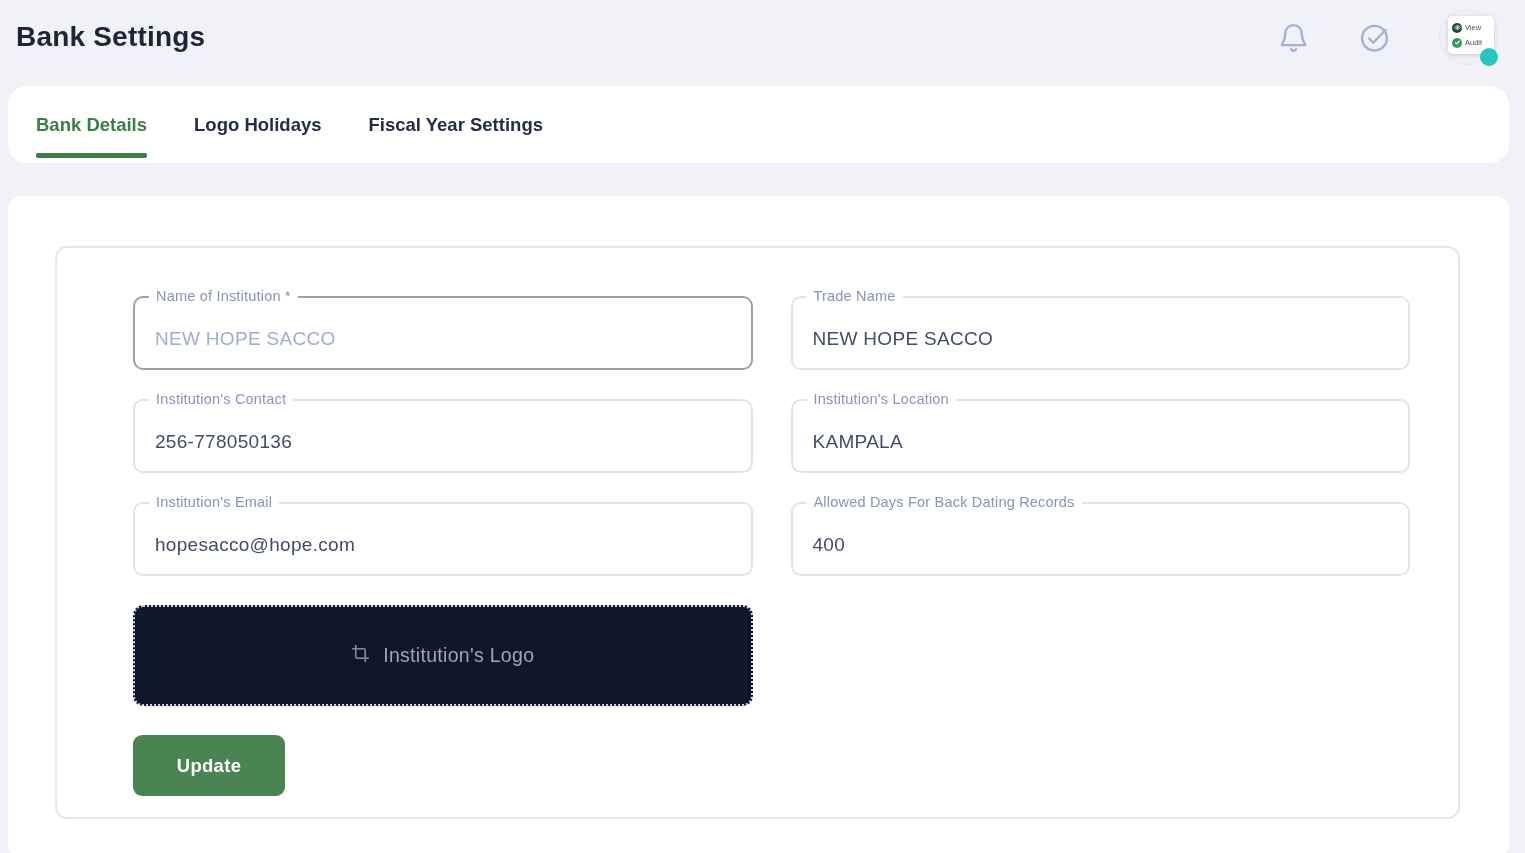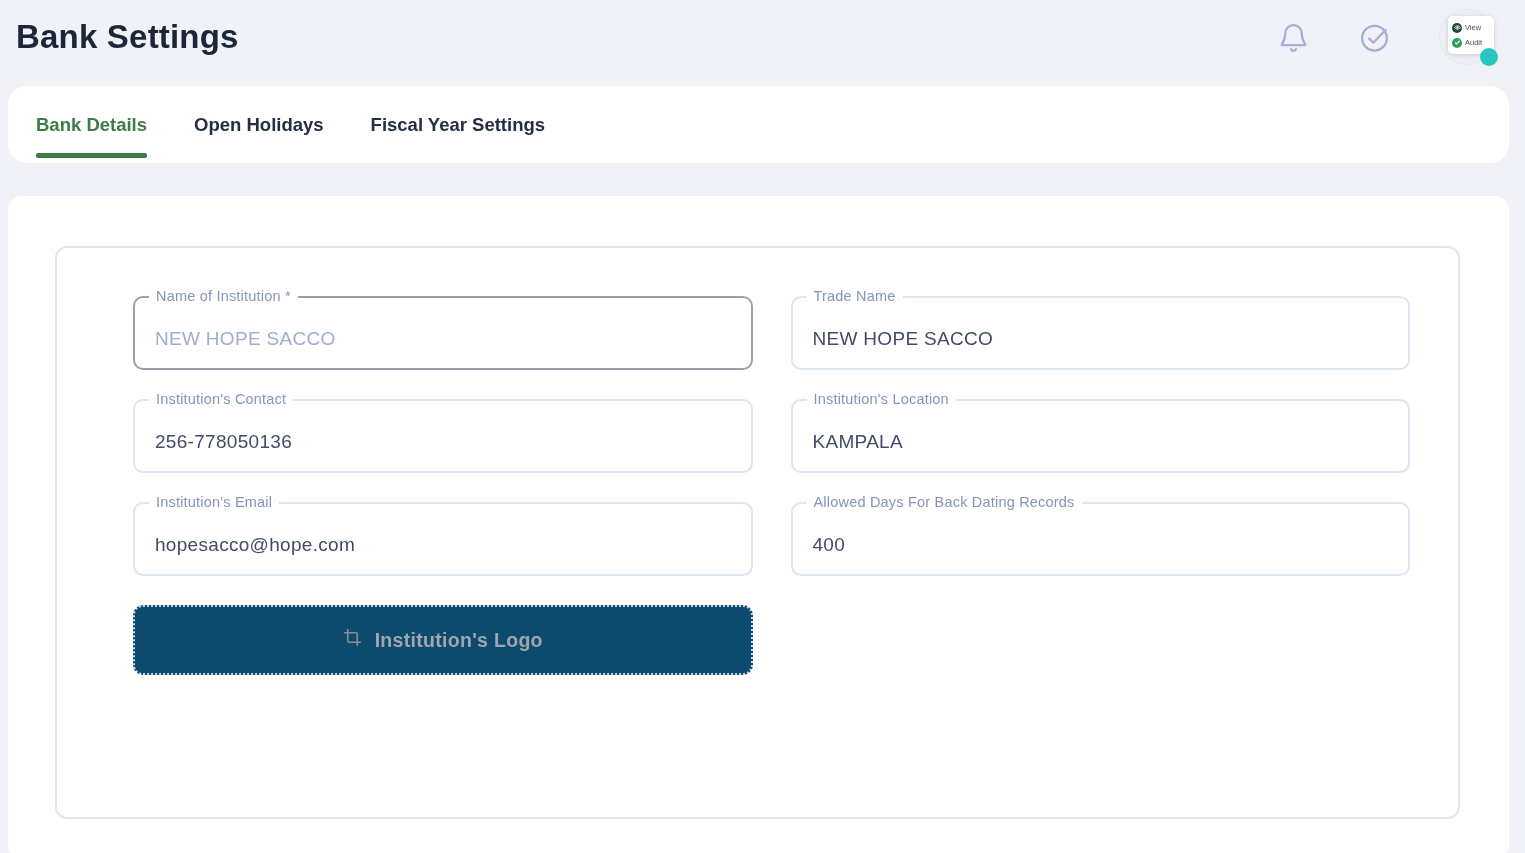--- a/index.html
+++ b/index.html
@@ -5,21 +5,21 @@
   * { box-sizing: border-box; }
   html, body { margin: 0; padding: 0; }
   body {
     width: 1525px; height: 853px; overflow: hidden;
     background: #f1f2f8;
     font-family: "Liberation Sans", sans-serif;
   }
 
   
   .header { display: flex; align-items: center; height: 74px; padding: 0 30px 0 16px; }
-  .page-title { font-size: 33px; font-weight: 800; color: #1d2539; letter-spacing: .2px; }
+  .page-title { font-size: 28px; font-weight: 800; color: #1d2539; letter-spacing: .2px; }
   .header-right { margin-left: auto; display: flex; align-items: center; gap: 48px; }
   .icon-btn { background: none; border: none; padding: 0; cursor: pointer; line-height: 0; }
   .icon-btn svg { width: 33px; height: 33px; }
 
   .avatar { width: 56px; height: 56px; border-radius: 50%; background: #eef0f6;
             position: relative; cursor: pointer; box-shadow: inset 0 0 0 1px #e4e8f2; }
   .avatar-card { position: absolute; left: 9px; top: 7px; width: 46px; height: 38px;
                  background: #fff; border-radius: 5px; box-shadow: 0 1px 4px rgba(30,40,70,.18);
                  padding: 4px 3px 0 4px; }
   .avatar-row { display: flex; align-items: center; gap: 3px; height: 15px;
@@ -53,23 +53,23 @@
            margin-bottom: 29px; background: #fff; }
   .field.readonly { border-color: #9aa1ad; }
   .field-label { position: absolute; top: -10px; left: 14px; background: #fff; padding: 0 7px;
                  font-size: 14.5px; color: #8794b8; letter-spacing: .2px; white-space: nowrap; }
   .field input { position: absolute; inset: 0; width: 100%; height: 100%;
                  border: none; outline: none; background: transparent;
                  padding: 12px 20px 0 20px; font-size: 19px; color: #414d68;
                  letter-spacing: .3px; font-family: inherit; }
   .field.readonly input { color: #9fadce; }
 
-  .logo-box { height: 70px; border: 2px dotted #ccd5ea; border-radius: 10px;
-              background: #0c4a6e; display: flex; align-items: center; justify-content: center;
-              gap: 13px; color: #a2a5af; font-size: 19.5px; letter-spacing: .3px; cursor: pointer; font-weight: bold; }
+  .logo-box { height: 101px; border: 2px dotted #ccd5ea; border-radius: 10px;
+              background: #0f172a; display: flex; align-items: center; justify-content: center;
+              gap: 13px; color: #a2a5af; font-size: 19.5px; letter-spacing: .3px; cursor: pointer; }
   .logo-box svg { width: 19px; height: 19px; }
 
   .update-btn { margin-top: 29px; width: 152px; height: 61px; background: #4a8453; color: #ffffff;
                 font-size: 18.5px; font-weight: 700; letter-spacing: .3px;
                 border: none; border-radius: 9px; cursor: pointer; font-family: inherit; }
   .spacer { height: 0; }
 </style>
 </head>
 <body>
 
@@ -116,21 +116,21 @@
     </div>
   </div>
 </div>
 
 <div class="tabbar">
   <div class="tab active">
     <span>Bank Details</span>
     <span class="tab-underline"></span>
   </div>
   <div class="tab">
-    <span>Open Holidays</span>
+    <span>Logo Holidays</span>
   </div>
   <div class="tab">
     <span>Fiscal Year Settings</span>
   </div>
 </div>
 
 <div class="content-card">
   <div class="panel">
     <div class="form-grid">
 
@@ -169,16 +169,19 @@
           <svg viewBox="0 0 24 24" fill="none" stroke="#8a8d96" stroke-width="2" stroke-linecap="round" stroke-linejoin="round">
             <path d="M6 2v14a2 2 0 0 0 2 2h14"></path>
             <path d="M2 6h14a2 2 0 0 1 2 2v14"></path>
           </svg>
         </span>
         <span>Institution's Logo</span>
       </div>
 
       <div class="spacer"></div>
 
+      <div>
+        <button class="update-btn">Update</button>
+      </div>
 
     </div>
   </div>
 </div>
 
 </body></html>

